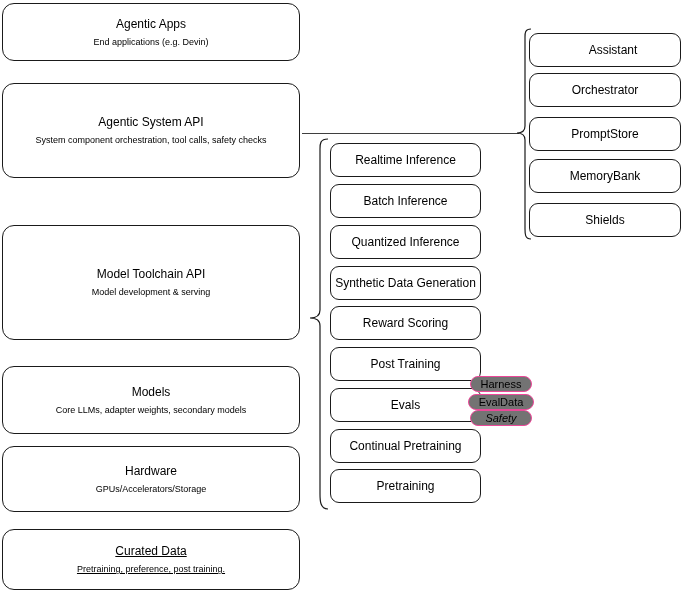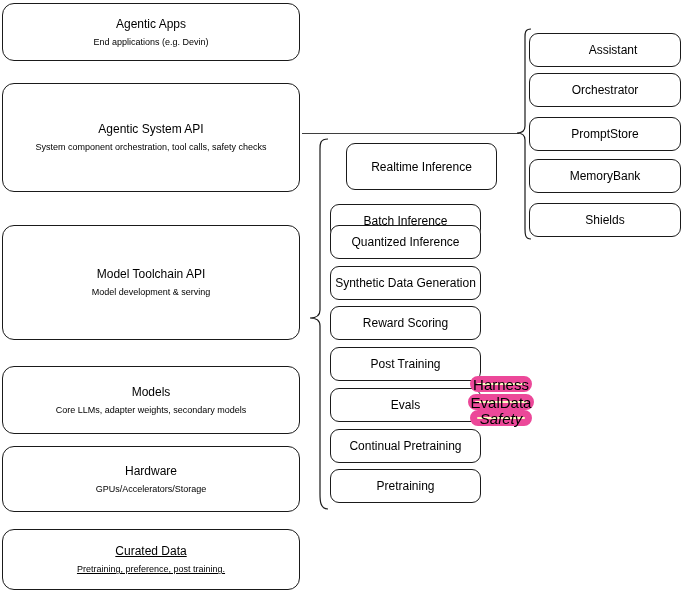--- a/index.html
+++ b/index.html
@@ -55,27 +55,27 @@
     justify-content: center;
     font-size: 12px;
     color: #000000;
     white-space: nowrap;
   }
 
   
   .pill {
     position: absolute;
     box-sizing: border-box;
-    border: 7px solid #ec4899;
+    border: 1px solid #ec4899;
     border-radius: 999px;
-    background: #fef9c3;
+    background: #737373;
     display: flex;
     align-items: center;
     justify-content: center;
-    font-size: 15px;
+    font-size: 11px;
     color: #000000;
     white-space: nowrap;
     z-index: 5;
   }
 
   
   .connector {
     position: absolute;
     background: #3f3f3f;
     height: 1px;
@@ -95,21 +95,21 @@
 </head>
 <body>
 
 <div id="canvas">
 
   <div class="layer-box" style="left:2px; top:3px; width:298px; height:58px;">
     <div class="layer-title">Agentic Apps</div>
     <div class="layer-sub">End applications (e.g. Devin)</div>
   </div>
 
-  <div class="layer-box" style="left:2px; top:83px; width:298px; height:109px;">
+  <div class="layer-box" style="left:2px; top:83px; width:298px; height:95px;">
     <div class="layer-title">Agentic System API</div>
     <div class="layer-sub">System component orchestration, tool calls, safety checks</div>
   </div>
 
   <div class="layer-box" style="left:2px; top:225px; width:298px; height:115px;">
     <div class="layer-title">Model Toolchain API</div>
     <div class="layer-sub">Model development &amp; serving</div>
   </div>
 
   <div class="layer-box" style="left:2px; top:366px; width:298px; height:68px;">
@@ -126,23 +126,23 @@
     <div class="layer-title">Curated Data</div>
     <div class="layer-sub">Pretraining, preference, post training.</div>
   </div>
 
   <div class="connector" style="left:302px; top:133px; width:217px;"></div>
 
   <svg class="brace" style="left:302px; top:138px;" width="28" height="372" viewBox="0 0 28 372">
     <path d="M26,1 C18,1 18,6 18,11 L18,172 C18,178 14,180 8,180 C14,180 18,182 18,188 L18,356 C18,362 18,371 26,371"></path>
   </svg>
 
-  <div class="chip" style="left:346px; top:143px; width:151px; height:47px;">Realtime Inference</div>
+  <div class="chip" style="left:330px; top:143px; width:151px; height:34px;">Realtime Inference</div>
 
-  <div class="chip" style="left:330px; top:184px; width:151px; height:34px;margin-top:20px;">Batch Inference</div>
+  <div class="chip" style="left:330px; top:184px; width:151px; height:34px;">Batch Inference</div>
 
   <div class="chip" style="left:330px; top:225px; width:151px; height:34px;">Quantized Inference</div>
 
   <div class="chip" style="left:330px; top:266px; width:151px; height:34px;">Synthetic Data Generation</div>
 
   <div class="chip" style="left:330px; top:306px; width:151px; height:34px;">Reward Scoring</div>
 
   <div class="chip" style="left:330px; top:347px; width:151px; height:34px;">Post Training</div>
 
   <div class="chip" style="left:330px; top:388px; width:151px; height:34px;">Evals</div>

